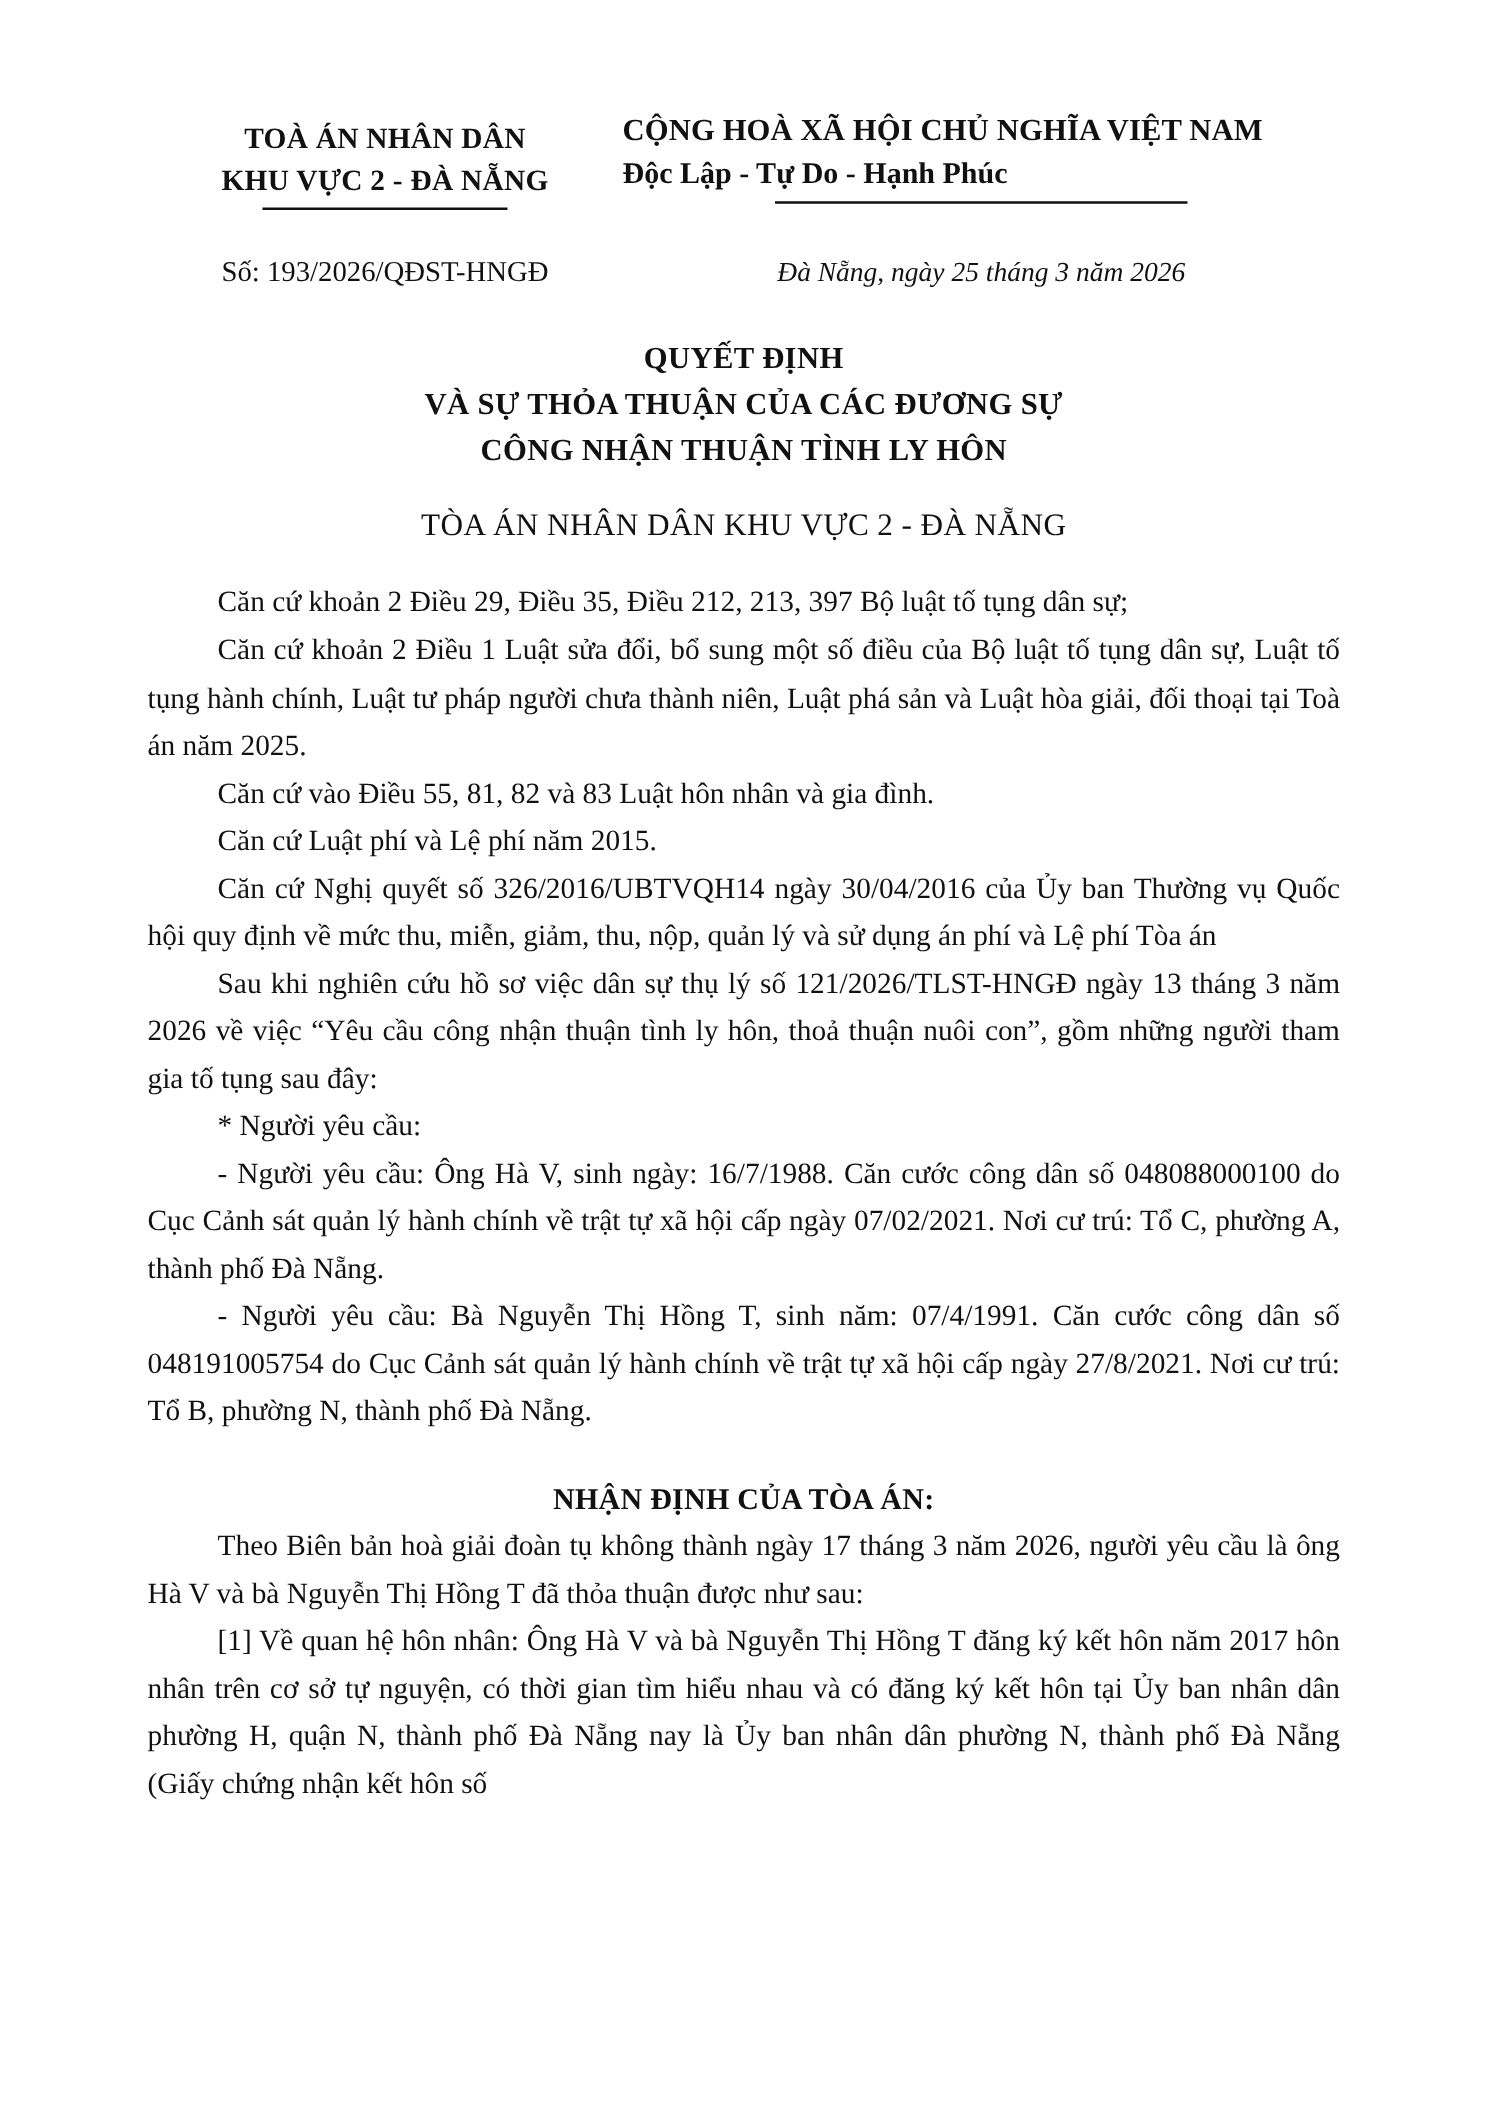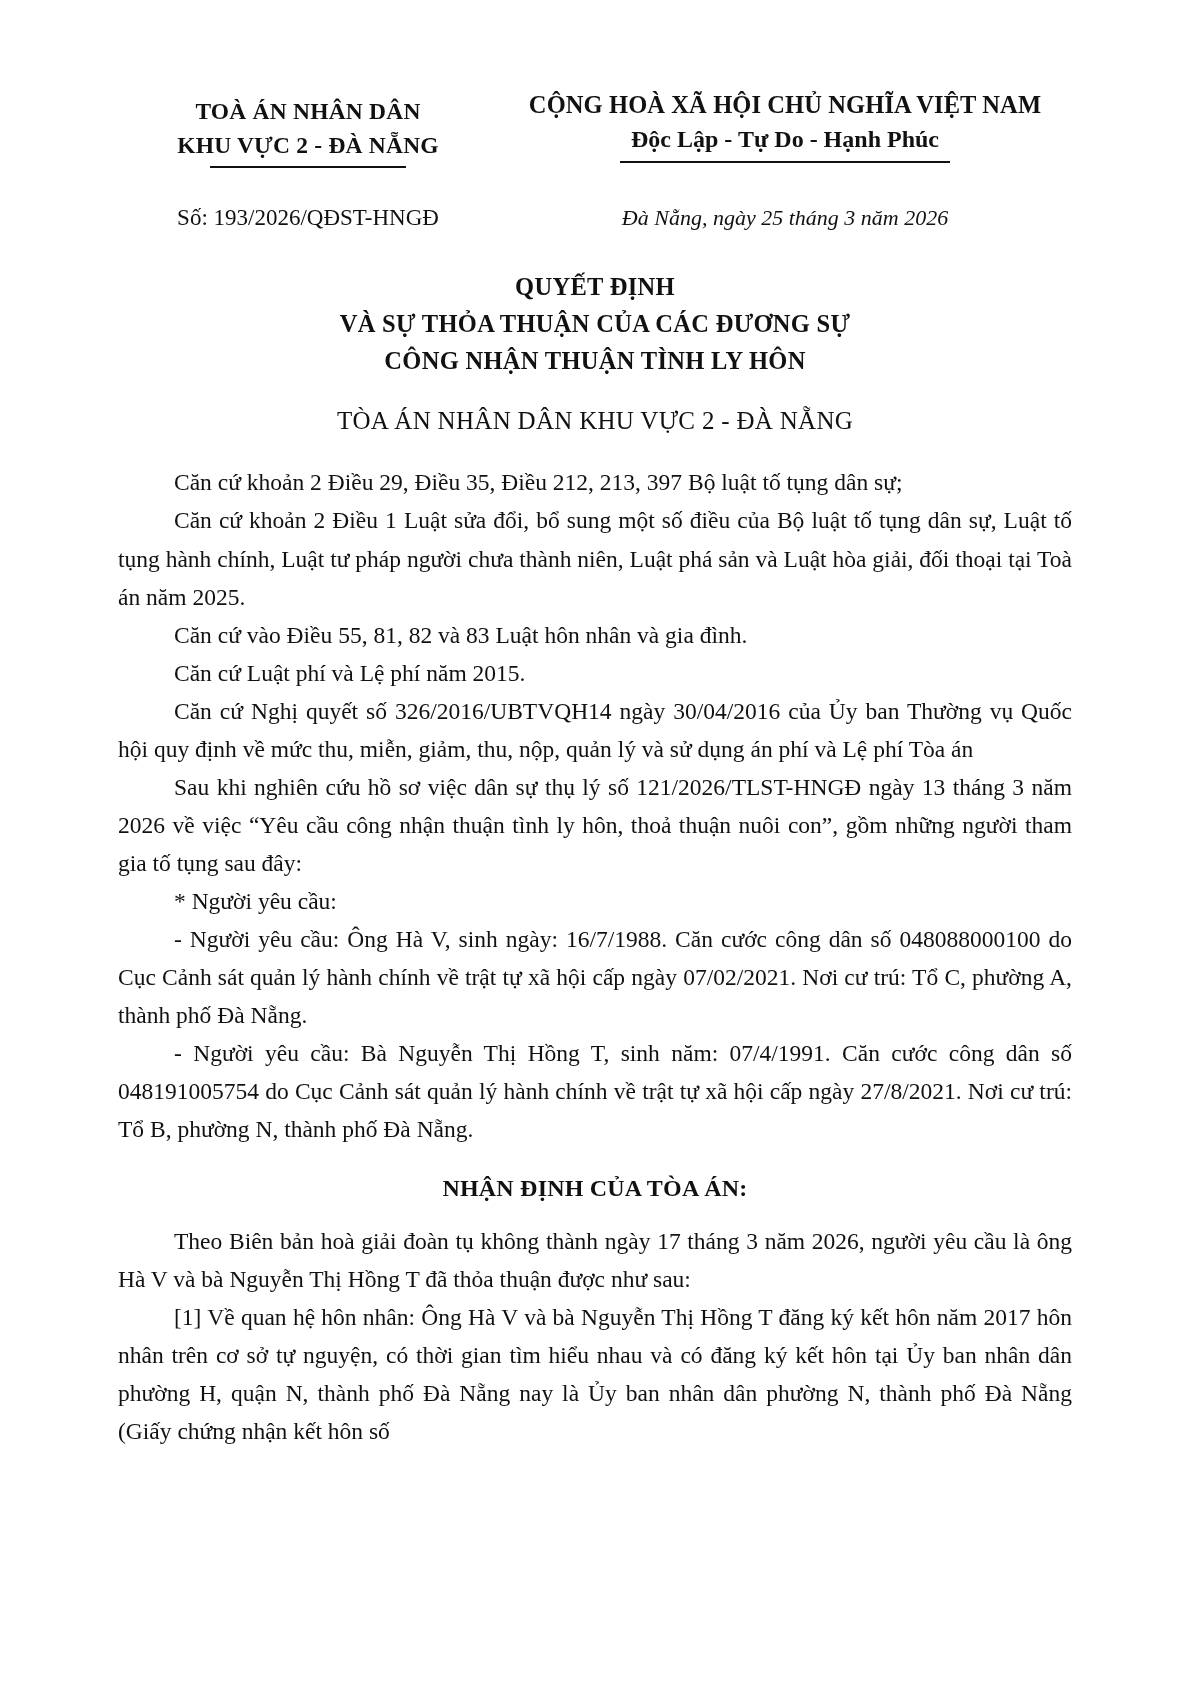--- a/index.html
+++ b/index.html
@@ -28,21 +28,20 @@
     align-items: flex-start;
     justify-content: flex-start;
   }
   .header-left {
     width: 380px;
     text-align: center;
     padding-top: 6px;
   }
   .header-right {
     flex: 1;
-    text-align: center;
   }
   .court-name {
     font-weight: bold;
     font-size: 23.5px;
     letter-spacing: 0.2px;
     line-height: 1.45;
   }
   .nation-line1 {
     font-weight: bold;
     font-size: 24.5px;
@@ -113,25 +112,25 @@
   .body-block p {
     margin: 0;
     text-indent: 56px;
   }
   .it { }
 
   .section-heading {
     text-align: center;
     font-weight: bold;
     font-size: 24px;
-    margin-top: 26px;
+    margin-top: 38px;
     letter-spacing: 0.2px;
   }
   .after-heading {
-    margin-top: 20px;
+    margin-top: 4px;
   }
 </style>
 </head>
 <body>
 
 <div class="page">
 
   <div class="header">
     <div class="header-left">
       <div class="court-name">TOÀ ÁN NHÂN DÂN</div>

